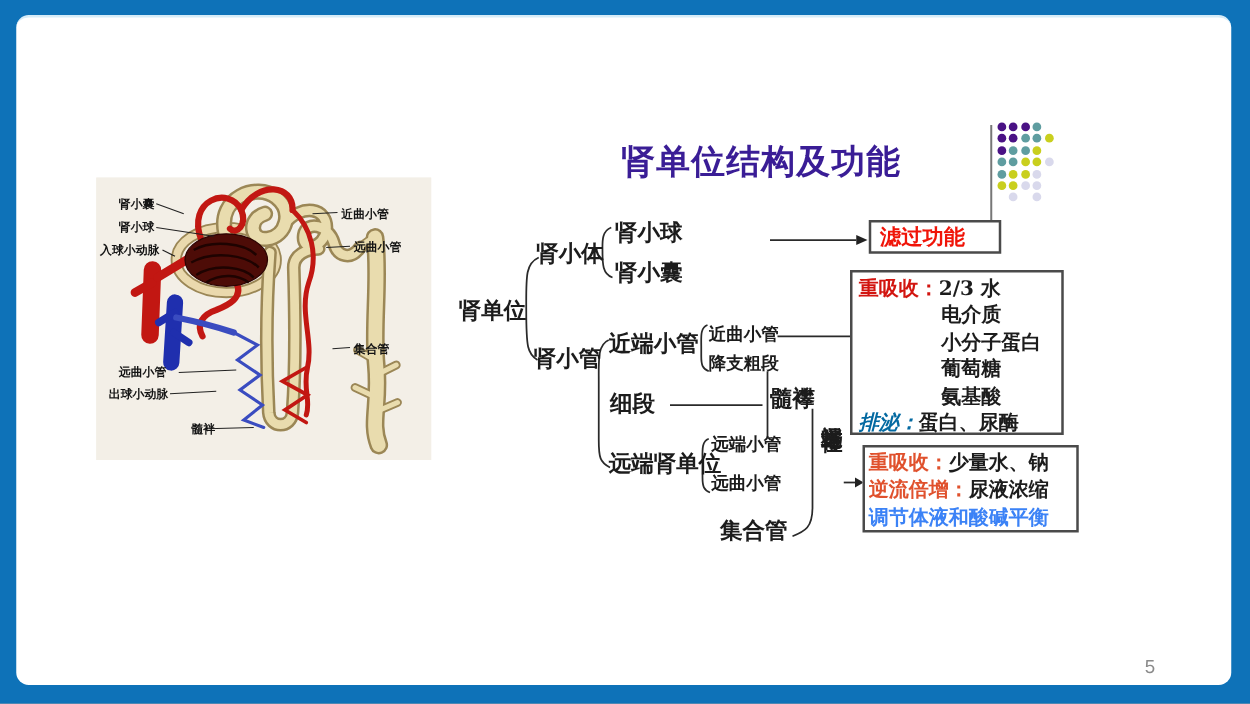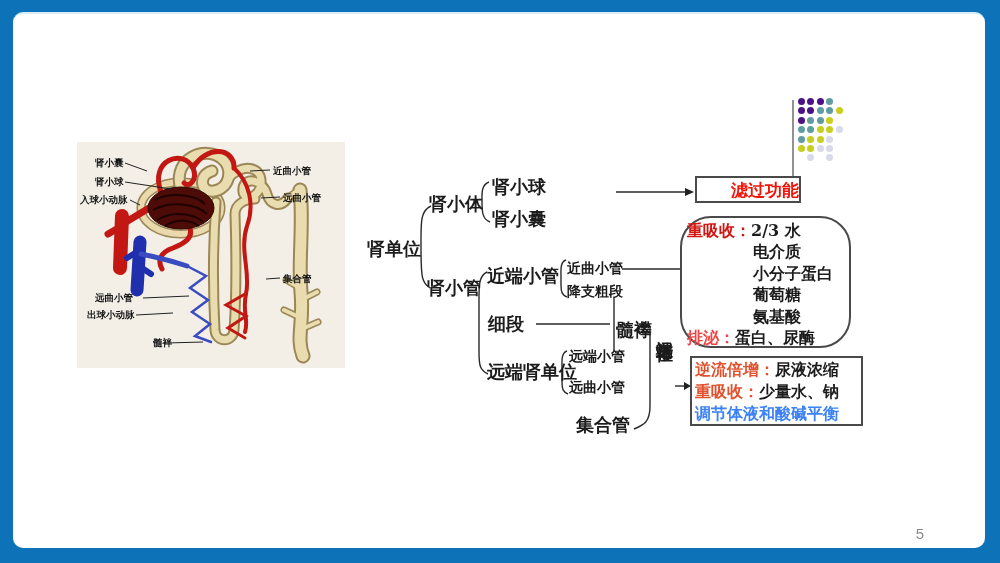--- a/index.html
+++ b/index.html
@@ -11,23 +11,23 @@
   .page-title{left:479px;top:111px;width:260px;text-align:center;font-size:27px;font-weight:bold;
               letter-spacing:1px;white-space:nowrap;}
   
   .tn{position:absolute;font-size:18px;font-weight:bold;color:#1c1c1c;white-space:nowrap;line-height:1.05;}
   .tns{position:absolute;font-size:14px;font-weight:bold;color:#1c1c1c;white-space:nowrap;line-height:1.05;}
   .vert{position:absolute;writing-mode:vertical-rl;text-orientation:upright;font-size:17px;
         font-weight:bold;color:#1c1c1c;letter-spacing:1px;}
   
   .fbox{position:absolute;border:2px solid #4a4a4a;background:#fff;box-sizing:border-box;}
   .filtration{left:695px;top:176px;width:106px;height:27px;font-size:17px;font-weight:bold;
-              line-height:24px;padding-left:7px;white-space:nowrap;text-align:right;}
+              line-height:24px;padding-left:7px;white-space:nowrap;}
   .reabsorb{left:680px;top:216px;width:171px;height:132px;font-size:16px;font-weight:bold;
-            padding:2px 0 0 5px;border-radius:31px;}
+            padding:2px 0 0 5px;}
   .reabsorb .row{line-height:21.4px;white-space:nowrap;}
   .reabsorb .ind{margin-left:66px;}
   .distalbox{left:690px;top:356px;width:173px;height:70px;font-size:16px;font-weight:bold;
              padding:1px 0 0 3px;}
   .distalbox .row{line-height:22px;white-space:nowrap;}
   .blk{color:#1c1c1c;}
   
   .dots{left:798px;top:98px;width:60px;height:70px;}
   .dot{position:absolute;width:7px;height:7px;border-radius:50%;}
   
@@ -38,20 +38,21 @@
            font-family:"Liberation Sans","DejaVu Sans",sans-serif;}
   svg{display:block;}
   .overlay{position:absolute;left:0;top:0;pointer-events:none;}
 </style>
 </head>
 <body>
 
 <div class="frame">
   <div class="slide-bg"></div>
 
+  <div class="abs page-title" style="color: rgb(58, 29, 150);">肾单位结构及功能</div>
 
   <div class="abs dots">
       <div class="dot" style="left: 0px; top: 0px; background: rgb(74, 18, 133);"></div>
       <div class="dot" style="left: 9.4px; top: 0px; background: rgb(74, 18, 133);"></div>
       <div class="dot" style="left: 18.8px; top: 0px; background: rgb(74, 18, 133);"></div>
       <div class="dot" style="left: 28.2px; top: 0px; background: rgb(95, 157, 160);"></div>
       <div class="dot" style="left: 0px; top: 9.4px; background: rgb(74, 18, 133);"></div>
       <div class="dot" style="left: 9.4px; top: 9.4px; background: rgb(74, 18, 133);"></div>
       <div class="dot" style="left: 18.8px; top: 9.4px; background: rgb(95, 157, 160);"></div>
       <div class="dot" style="left: 28.2px; top: 9.4px; background: rgb(95, 157, 160);"></div>
@@ -169,50 +170,50 @@
 
   <div class="tn" style="left:367px;top:240px">肾单位</div>
   <div class="tn" style="left:429px;top:195px">肾小体</div>
   <div class="tn" style="left:492px;top:178px">肾小球</div>
   <div class="tn" style="left:492px;top:210px">肾小囊</div>
   <div class="tn" style="left:427px;top:279px">肾小管</div>
   <div class="tn" style="left:487px;top:267px">近端小管</div>
   <div class="tns" style="left:567px;top:261px">近曲小管</div>
   <div class="tns" style="left:567px;top:284px">降支粗段</div>
   <div class="tn" style="left:488px;top:315px">细段</div>
-  <div class="tn" style="left:616px;top:321px">髓襻</div>
+  <div class="tn" style="left:616px;top:311px">髓襻</div>
   <div class="tn" style="left:487px;top:363px">远端肾单位</div>
   <div class="tns" style="left:569px;top:349px">远端小管</div>
   <div class="tns" style="left:569px;top:380px">远曲小管</div>
   <div class="tn" style="left:576px;top:416px">集合管</div>
   <div class="vert" style="left:654px;top:327px;height:100px">远端肾单位</div>
 
   <div class="fbox filtration">
     <span style="color: rgb(240, 20, 8);">滤过功能</span>
   </div>
 
   <div class="fbox reabsorb">
     <div class="row">
       <span style="color: rgb(210, 21, 16);">重吸收：</span><span class="blk">2/3 水</span>
     </div>
     <div class="row ind blk">电介质</div>
     <div class="row ind blk">小分子蛋白</div>
     <div class="row ind blk">葡萄糖</div>
     <div class="row ind blk">氨基酸</div>
     <div class="row">
-      <span style="color: #ef4444;">排泌：</span><span class="blk">蛋白、尿酶</span>
+      <span style="color: #0369a1; font-style: italic;">排泌：</span><span class="blk">蛋白、尿酶</span>
     </div>
   </div>
 
   <div class="fbox distalbox">
     <div class="row">
+      <span style="color: rgb(224, 81, 45);">重吸收：</span><span class="blk">少量水、钠</span>
+    </div>
+    <div class="row">
       <span style="color: rgb(224, 81, 45);">逆流倍增：</span><span class="blk">尿液浓缩</span>
-    </div>
-    <div class="row">
-      <span style="color: rgb(224, 81, 45);">重吸收：</span><span class="blk">少量水、钠</span>
     </div>
     <div class="row">
       <span style="color: #3b82f6;">调节体液和酸碱平衡</span><span class="blk"></span>
     </div>
   </div>
 
   <div class="abs pagenum">5</div>
 </div>
 
 </body></html>

